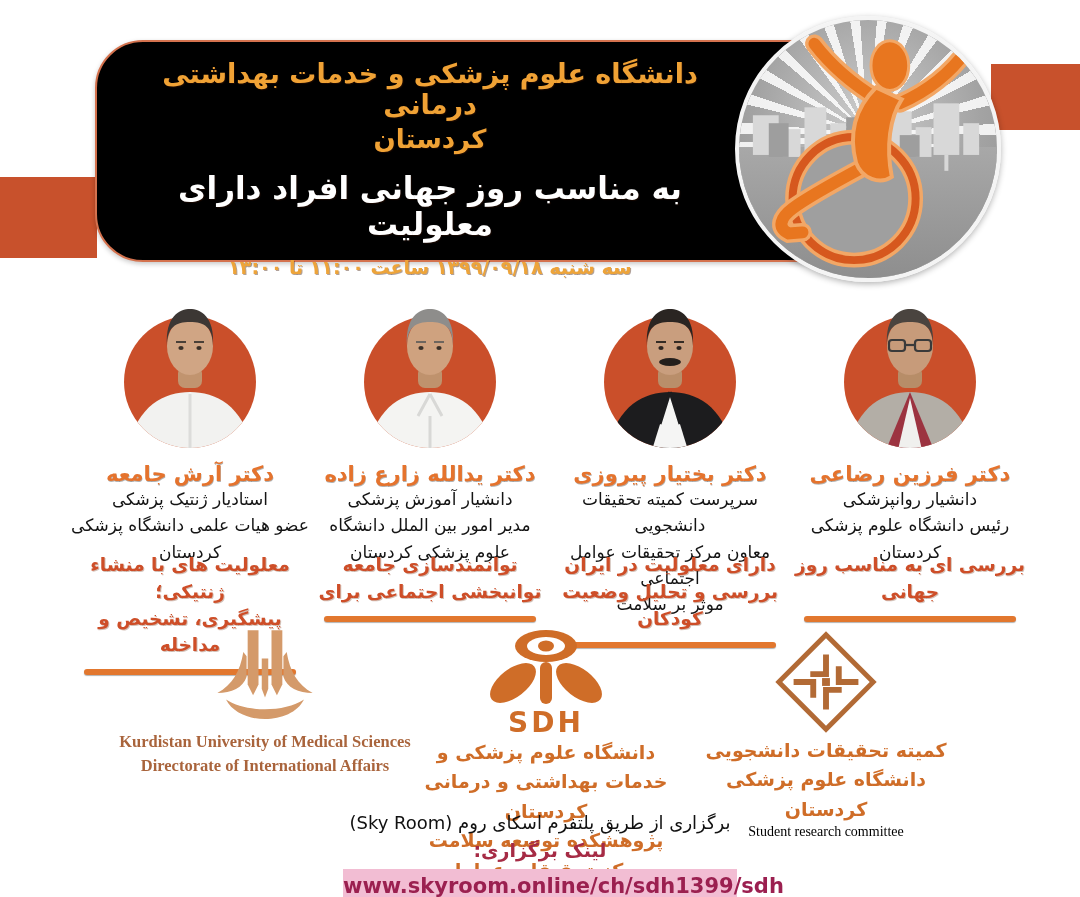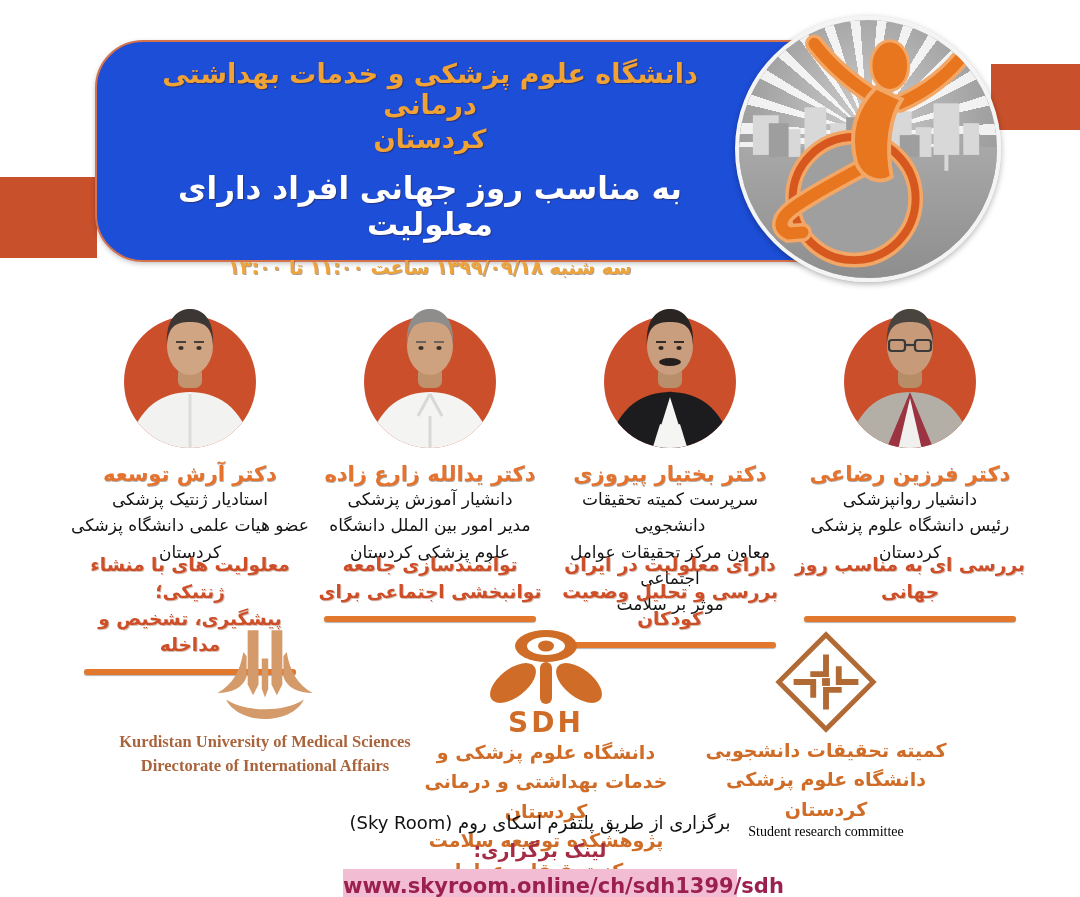--- a/index.html
+++ b/index.html
@@ -5,21 +5,21 @@
   html,body { margin:0; padding:0; background:#ffffff; }
   body { font-family:"DejaVu Sans", sans-serif; }
   .poster { position:relative; width:1080px; height:897px; background:#ffffff; overflow:hidden; }
 
   
   .band { position:absolute; background:#c8512c; }
   .band-left  { left:0;  top:177px; width:97px;  height:81px; }
   .band-right { left:991px; top:64px; width:89px; height:66px; }
 
   .banner { position:absolute; left:95px; top:40px; width:861px; height:218px;
-            background:#1d4ed8; border-radius:48px; border:2px solid #d97а52;
+            background:#000000; border-radius:48px; border:2px solid #d97а52;
             border:2px solid #d4724e; box-shadow:0 2px 5px rgba(0,0,0,.22); }
   .banner-text { position:absolute; left:30px; right:225px; top:16px; text-align:center; }
   .b-line1 { color:#f0a235; font-size:27px; font-weight:bold; text-shadow:1px 1px 1px rgba(60,20,0,.45); }
   .b-line2 { color:#f0a235; font-size:26px; font-weight:bold; margin-top:4px; text-shadow:1px 1px 1px rgba(60,20,0,.45); }
   .b-line3 { color:#ffffff; font-size:31px; font-weight:bold; margin-top:16px; text-shadow:1px 1px 1px rgba(60,20,0,.4); }
   .b-date  { color:#eda43a; font-size:19px; font-weight:bold; margin-top:14px; text-shadow:1px 1px 0 rgba(60,20,0,.4); }
 
   .hero-logo { position:absolute; left:735px; top:16px; width:258px; height:258px; border-radius:50%;
                background:radial-gradient(circle at 50% 38%, #cccccc 0%, #a3a3a3 55%, #8c8c8c 100%);
                border:4px solid #f4f4f4; overflow:hidden; box-shadow:0 2px 6px rgba(0,0,0,.3); }
@@ -132,21 +132,21 @@
           <path d="M8,156 C16,112 44,98 70,98 C96,98 124,112 132,156 Z" fill="#f2f2f0"></path>
           <path d="M70,100 V156" stroke="#dcdcda" stroke-width="3" fill="none"></path>
         </g>
         <rect x="58" y="72" width="24" height="22" rx="7" fill="#c1946f"></rect>
         <ellipse cx="70" cy="52" rx="23" ry="29" fill="#d0a584"></ellipse>
         <path d="M47,52 C45,22 60,15 70,15 C80,15 95,22 93,52 C93,33 84,28 70,28 C56,28 47,33 47,52 Z" fill="#3c3734"></path>
         <ellipse cx="61" cy="54" rx="2.6" ry="1.9" fill="#3a3028"></ellipse>
           <ellipse cx="79" cy="54" rx="2.6" ry="1.9" fill="#3a3028"></ellipse>
         <path d="M56,48 h10 M74,48 h10" stroke="#4a4038" stroke-width="1.8" fill="none"></path>
       </svg>
-      <div class="sp-name" dir="rtl">دکتر آرش توسعه</div>
+      <div class="sp-name" dir="rtl">دکتر آرش جامعه</div>
       <div dir="rtl">
         <div class="role-line">استادیار ژنتیک پزشکی</div>
         <div class="role-line">عضو هیات علمی دانشگاه پزشکی</div>
         <div class="role-line">کردستان</div>
       </div>
     </div>
 
     <div class="sp-col">
       <svg class="avatar" viewBox="0 0 140 156">
         <defs>

